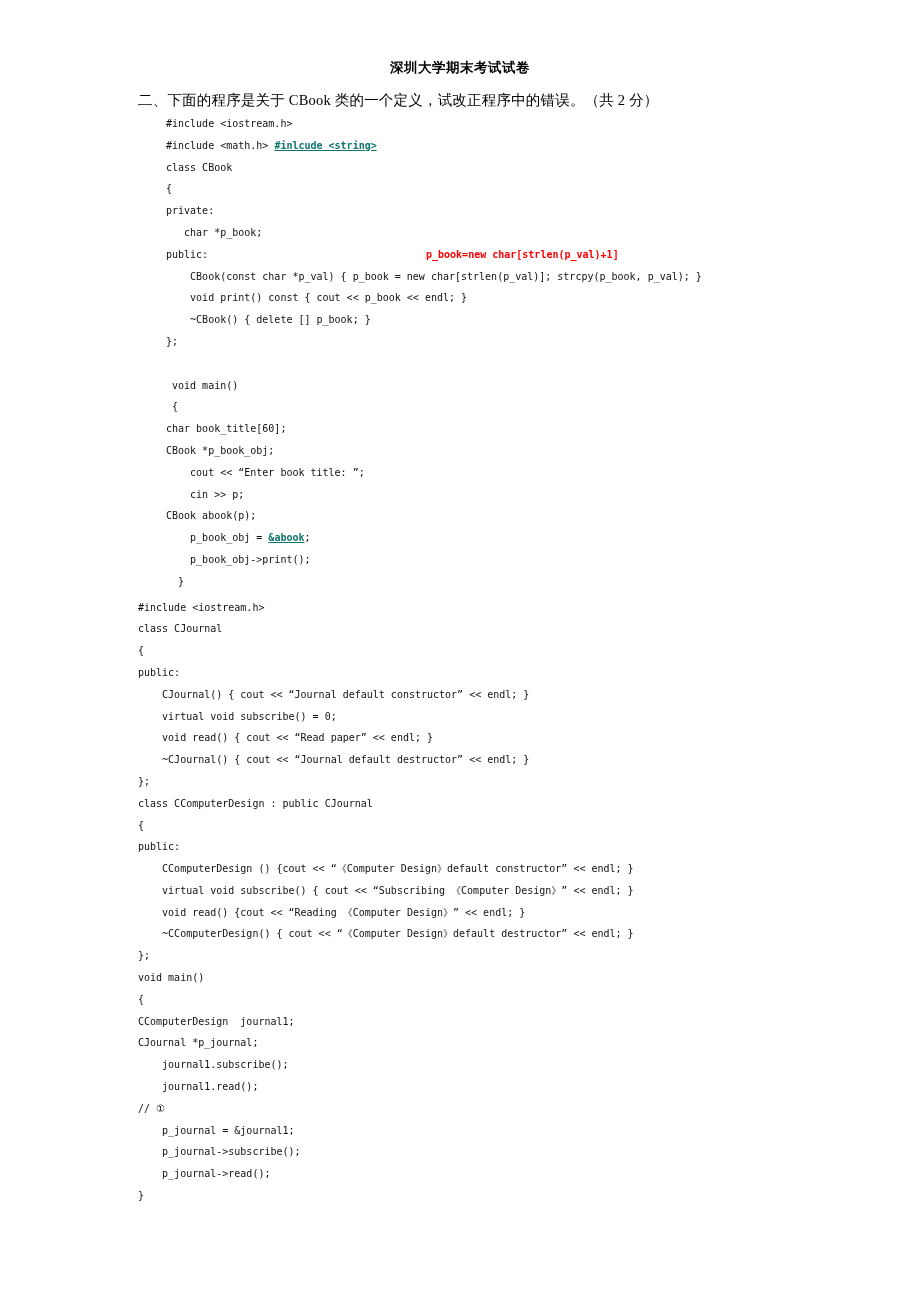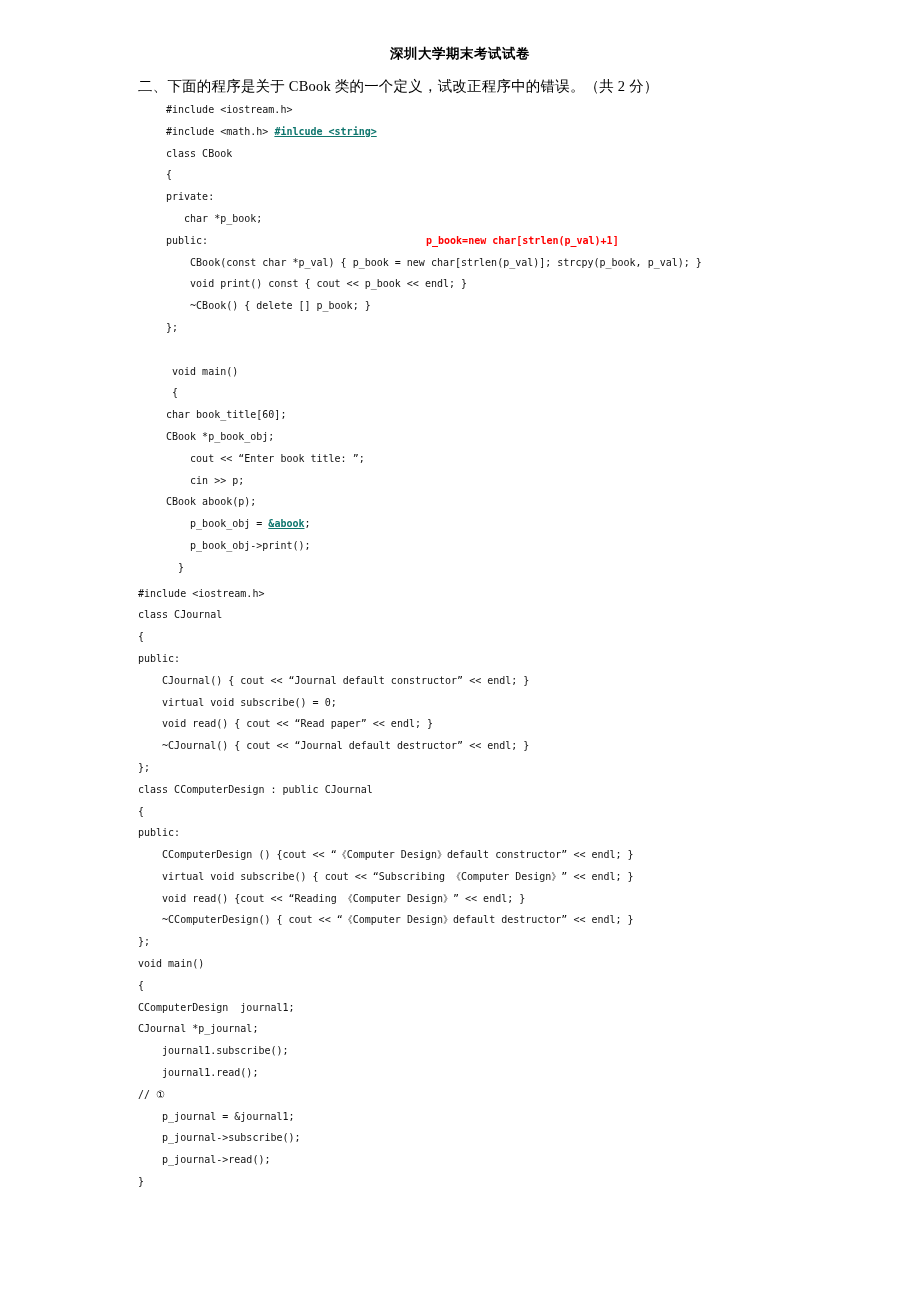--- a/index.html
+++ b/index.html
@@ -41,21 +41,21 @@
 
   .content { position: relative; z-index: 2; }
 
   
   .doc-header {
     text-align: center;
     font-family: Liberation Sans, sans-serif;
     font-weight: bold;
     font-size: 13.5px;
     letter-spacing: 0.5px;
-    padding-top: 45px;
+    padding-top: 59px;
     color: #000;
   }
 
   
   .q-heading {
     font-family: "Liberation Serif", "DejaVu Serif", serif;
     font-size: 14.5px;
     margin-left: 138px;
     margin-top: 14px;
     letter-spacing: 0.2px;

